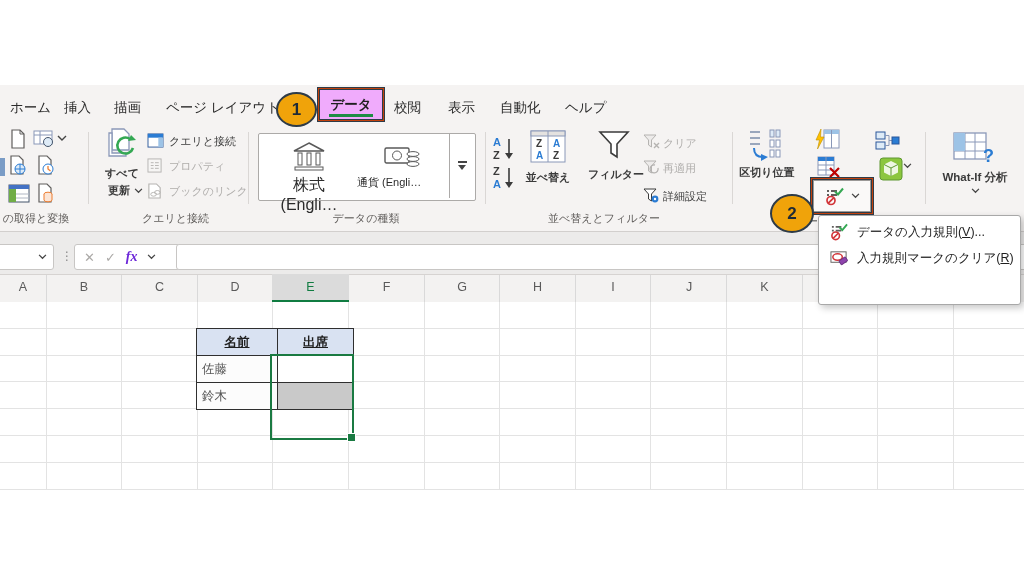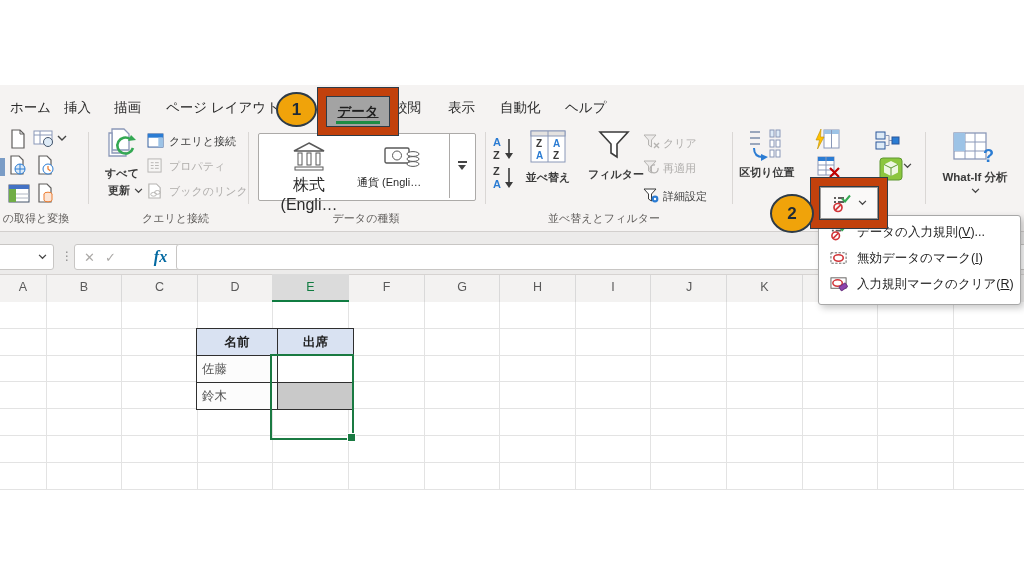--- a/index.html
+++ b/index.html
@@ -26,39 +26,39 @@
   .vdiv{position:absolute;top:132px;height:72px;width:1px;background:#DAD7D5;}
   .riblabel{position:absolute;font-size:11px;color:#3b3b3b;white-space:nowrap;}
   .riblabel.gray{color:#AFADAB;}
   .bigbtnlabel{position:absolute;font-size:11px;color:#3b3b3b;text-align:center;white-space:nowrap;font-weight:bold;}
   .gallery{left:258px;top:133px;width:216px;height:66px;background:#fff;border:1px solid #ACAAA8;border-radius:2px;}
   .gal-more{position:absolute;left:190px;top:0;width:25px;height:64px;border-left:1px solid #ACAAA8;display:flex;align-items:center;justify-content:center;}
   .more-glyph{width:9px;height:10px;position:relative;}
   .more-glyph:before{content:"";position:absolute;left:0;top:0;width:9px;height:2px;background:#444;}
   .more-glyph:after{content:"";position:absolute;left:0;top:4px;border-left:4.5px solid transparent;border-right:4.5px solid transparent;border-top:5px solid #444;}
   
-  .hl-frame{position:absolute;border:8px solid #c2410c;box-shadow:0 0 0 1px #2E3B47, inset 0 0 0 1px #2E3B47;background:#a3a3a3;z-index:55;text-decoration:underline;}
+  .hl-frame{position:absolute;border:1px solid #c2410c;box-shadow:0 0 0 1px #2E3B47, inset 0 0 0 1px #2E3B47;background:#f0abfc;z-index:55;}
   .num-circle{position:absolute;background:#F0A30A;border:2px solid #2E3B47;border-radius:50%;
       display:flex;align-items:center;justify-content:center;font-weight:bold;color:#1F2A36;font-size:17px;z-index:60;}
   .green-underline{position:absolute;left:50%;transform:translateX(-50%);bottom:3px;width:44px;height:3px;background:#1E8C45;}
   
   .menu{left:818px;top:215px;width:201px;height:85px;background:#fff;border:1px solid #A8A8A8;border-radius:3px;
         box-shadow:3px 3px 7px rgba(0,0,0,0.22);z-index:50;padding-top:3px;}
   .menu-item{height:26px;display:flex;align-items:center;gap:9px;padding-left:11px;font-size:12.5px;color:#1f1f1f;cursor:default;}
   .akey{text-decoration:underline;}
   
   .sheet-table{position:absolute;left:196px;top:328px;border-collapse:collapse;z-index:5;}
   .sheet-table td{width:75px;height:26px;border:1px solid #2F2F2F;font-size:12.5px;padding:0;}
-  .sheet-table tr.hdr td{background:#D9E2F2;font-weight:bold;color:#1f1f1f;text-align:center;height:26px;}
+  .sheet-table tr.hdr td{background:#D9E2F2;font-weight:bold;color:#1f1f1f;text-align:center;height:26px;text-decoration:underline;}
   .sheet-table td.namecell{text-align:left;padding-left:5px;color:#575757;background:#FCFCFC;}
   .sheet-table td.att-active{background:#FFFFFF;}
   .sheet-table td.att-sel{background:#C9C9C9;}
   .selbox{left:270px;top:354px;width:80px;height:82px;border:2px solid #1A7A42;z-index:6;pointer-events:none;}
   .handle{position:absolute;right:-4px;bottom:-4px;width:7px;height:7px;background:#1A7A42;border:1px solid #fff;}
-  .fx{font-family:"Liberation Serif","DejaVu Serif",serif;font-style:italic;font-weight:bold;font-size:16px;color:#0369a1;margin-left:28px;}
+  .fx{font-family:"Liberation Serif","DejaVu Serif",serif;font-style:italic;font-weight:bold;font-size:14px;color:#6d28d9;}
   .glyph-gray{color:#ABA9A7;font-size:13px;}
   .dots{color:#8a8a8a;font-size:12px;letter-spacing:0;}
   svg{display:block;}
   .chev{stroke:#444;stroke-width:1.4;fill:none;}
 </style>
 </head>
 <body>
 
 <div id="screen">
 
@@ -355,27 +355,20 @@
       <svg width="18" height="18" viewBox="0 0 19 19">
         <path d="M2 4h2M6 4h6M2 8h2M6 8h6" stroke="#605E5C" stroke-width="1.8"></path>
         <polyline points="10,4.5 13,7.5 18,1.5" fill="none" stroke="#34A853" stroke-width="2"></polyline>
         <circle cx="6" cy="13.5" r="4" fill="none" stroke="#D13438" stroke-width="1.7"></circle>
           <path d="M3.3 16.2l5.4-5.4" stroke="#D13438" stroke-width="1.7"></path>
       </svg>
       <span><span>データの入力規則(</span><span class="akey">V</span><span>)...</span></span>
     </div>
     <div class="menu-item">
       <svg width="18" height="18" viewBox="0 0 19 19">
-        <rect x="1" y="4" width="16" height="11" fill="#fff" stroke="#605E5C" stroke-dasharray="2.5 1.5"></rect>
-        <ellipse cx="9" cy="9.5" rx="5" ry="3.4" fill="none" stroke="#D13438" stroke-width="1.7"></ellipse>
-      </svg>
-      <span><span>無効データのマーク(</span><span class="akey">I</span><span>)</span></span>
-    </div>
-    <div class="menu-item">
-      <svg width="18" height="18" viewBox="0 0 19 19">
         <rect x="1" y="3" width="16" height="11" fill="#fff" stroke="#605E5C"></rect>
         <ellipse cx="8" cy="8.5" rx="5" ry="3.4" fill="none" stroke="#D13438" stroke-width="1.6"></ellipse>
         <rect x="10" y="10" width="8" height="5" rx="1" transform="rotate(-35 14 12.5)" fill="#8E44AD" stroke="#6C3483"></rect>
       </svg>
       <span><span>入力規則マークのクリア(</span><span class="akey">R</span><span>)</span></span>
     </div>
   </div>
 
 </div>
 

